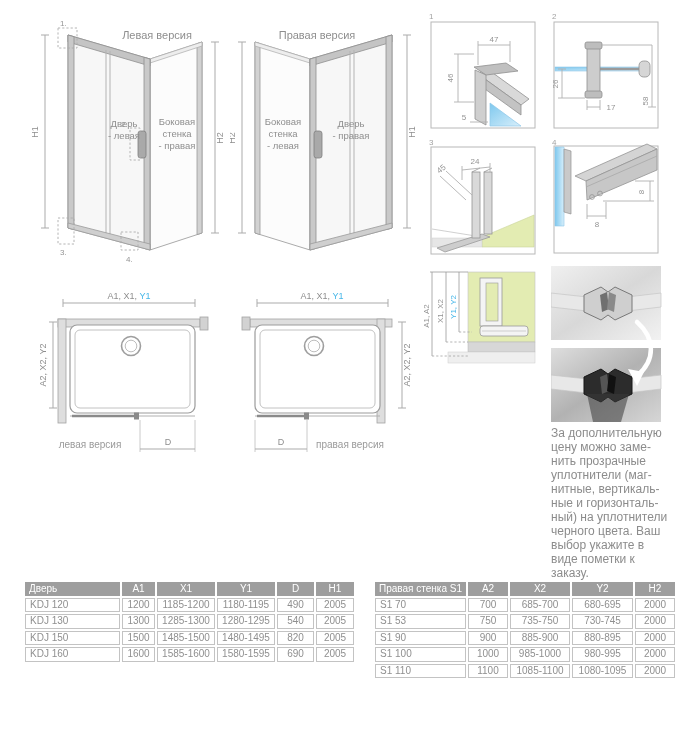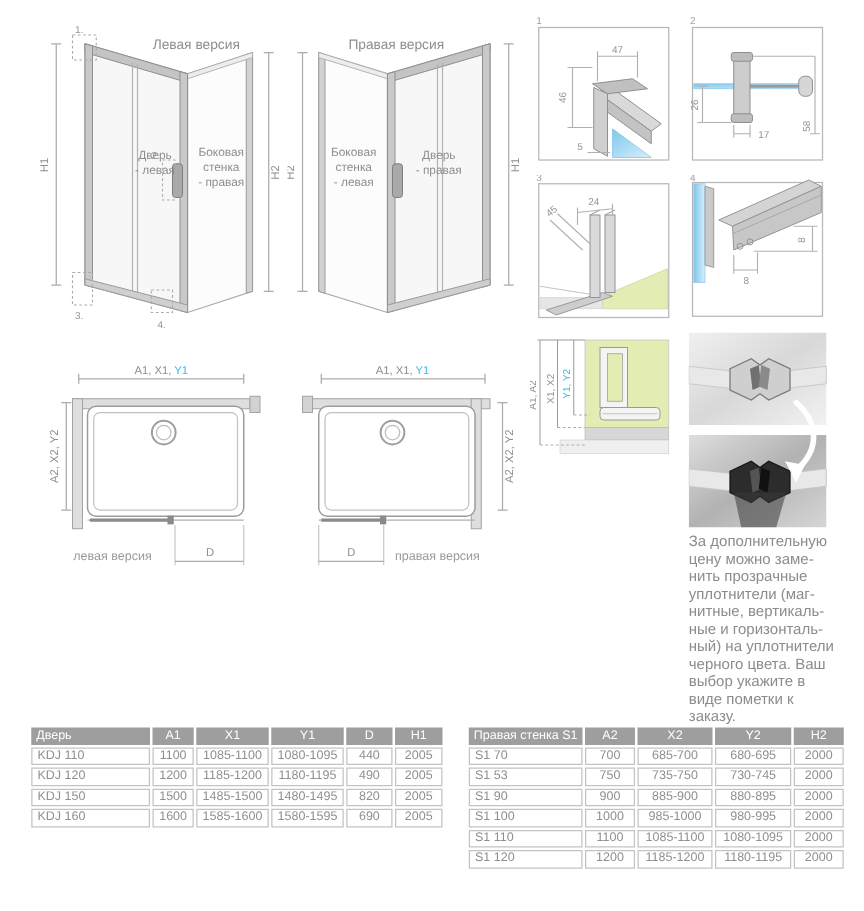--- a/index.html
+++ b/index.html
@@ -375,33 +375,33 @@
           <th class="name">Дверь</th>
           <th>A1</th>
           <th>X1</th>
           <th>Y1</th>
           <th>D</th>
           <th>H1</th>
         </tr>
       </thead>
       <tbody>
           <tr>
-            <td class="name">KDJ 110</td>
-            <td>1100</td>
-            <td>1085-1100</td>
-            <td>1080-1095</td>
-            <td>440</td>
-            <td>2005</td>
-          </tr>
-          <tr>
             <td class="name">KDJ 120</td>
             <td>1200</td>
             <td>1185-1200</td>
             <td>1180-1195</td>
             <td>490</td>
+            <td>2005</td>
+          </tr>
+          <tr>
+            <td class="name">KDJ 130</td>
+            <td>1300</td>
+            <td>1285-1300</td>
+            <td>1280-1295</td>
+            <td>540</td>
             <td>2005</td>
           </tr>
           <tr>
             <td class="name">KDJ 150</td>
             <td>1500</td>
             <td>1485-1500</td>
             <td>1480-1495</td>
             <td>820</td>
             <td>2005</td>
           </tr>
@@ -464,24 +464,17 @@
             <td>980-995</td>
             <td>2000</td>
           </tr>
           <tr>
             <td class="name">S1 110</td>
             <td>1100</td>
             <td>1085-1100</td>
             <td>1080-1095</td>
             <td>2000</td>
           </tr>
-          <tr>
-            <td class="name">S1 120</td>
-            <td>1200</td>
-            <td>1185-1200</td>
-            <td>1180-1195</td>
-            <td>2000</td>
-          </tr>
         </tbody>
     </table>
   </div>
 
 </div>
 
 </body></html>

